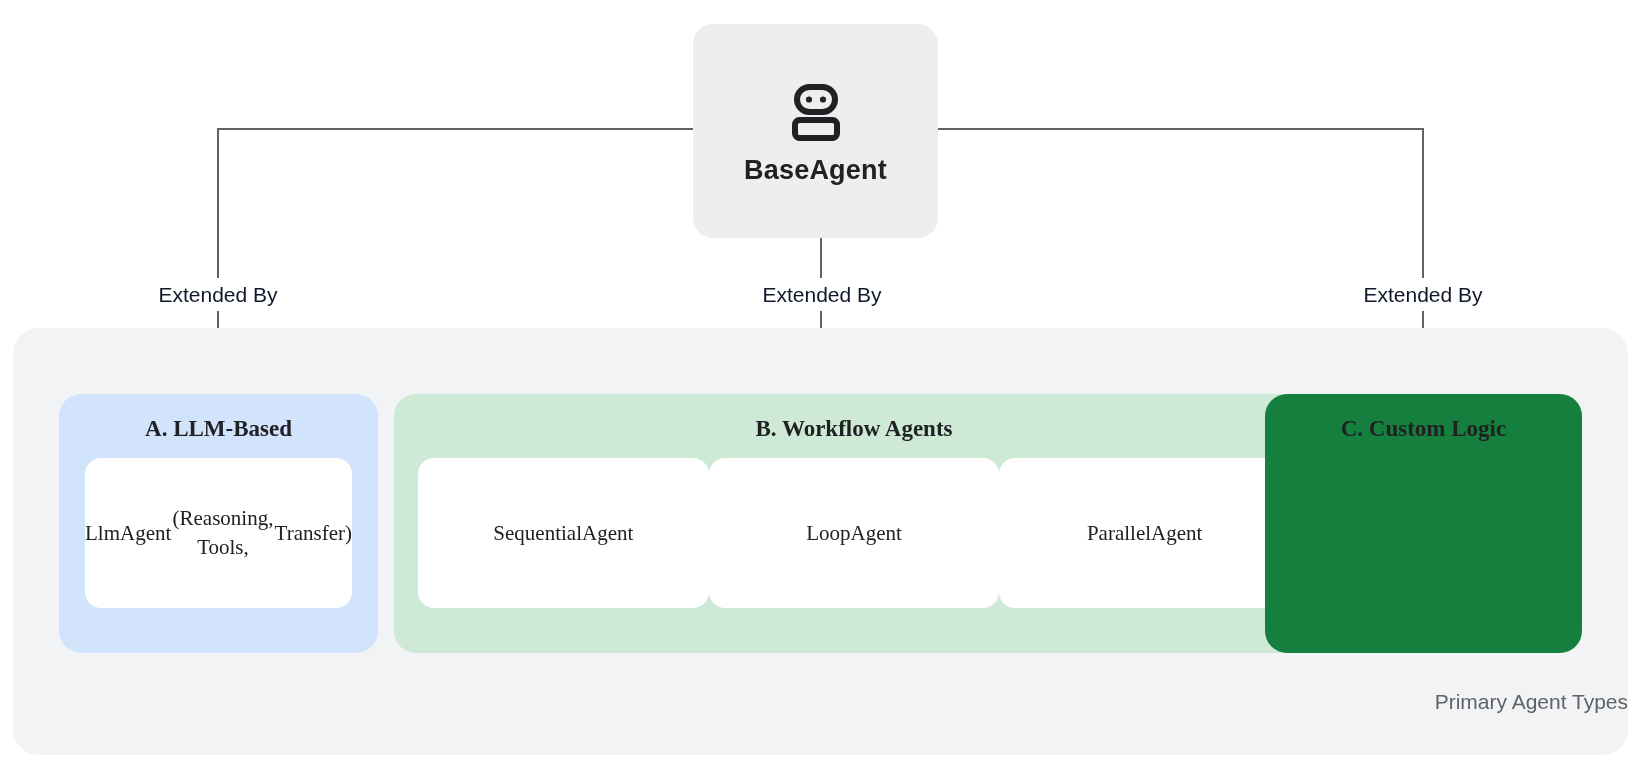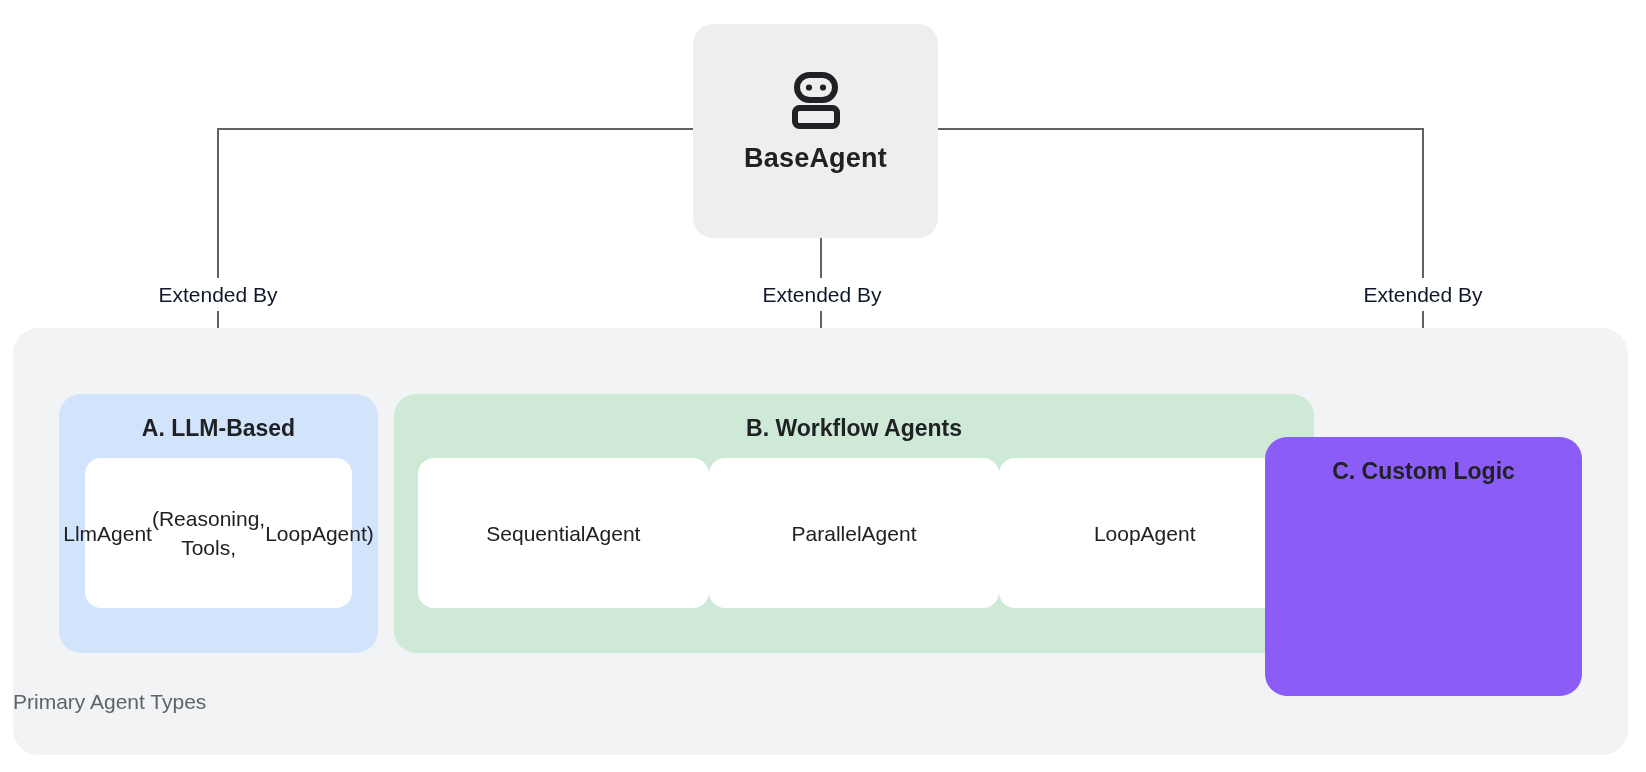--- a/index.html
+++ b/index.html
@@ -15,21 +15,21 @@
 
   
   .root-node {
     position: absolute;
     left: 693px; top: 24px;
     width: 245px; height: 214px;
     background: #eeeeee;
     border-radius: 20px;
     display: flex; flex-direction: column; align-items: center;
     box-sizing: border-box;
-    padding-top: 48px;
+    padding-top: 60px;
   }
   .root-node .robot { display: block; }
   .root-label {
     margin-top: 14px;
     font-size: 27px;
     font-weight: 700;
     letter-spacing: 0.2px;
     color: #202124;
   }
 
@@ -74,37 +74,38 @@
     position: absolute;
     left: 13px; top: 328px;
     width: 1615px; height: 427px;
     background: #f1f3f4;
     border-radius: 26px;
   }
   .caption {
     position: absolute;
     left: 13px; top: 689px;
     width: 1615px;
-    text-align: left;
+    text-align: right;
     font-size: 21px;
     line-height: 26px;
     color: #5f6368;
   }
 
   
   .group-box {
     position: absolute;
     top: 394px; height: 259px;
     border-radius: 22px;
     box-sizing: border-box;
     padding: 21px 26px 0 26px;
+    font-family: Liberation Serif, serif;
   }
   .group-box.llm     { left: 59px;   width: 319px; background: #d2e3fc; }
   .group-box.workflow{ left: 394px;  width: 920px; background: #ceead6; padding-left: 24px; padding-right: 24px; }
-  .group-box.custom  { left: 1265px; width: 317px; background: #8b5cf6; margin-top: 43px; }
+  .group-box.custom  { left: 1265px; width: 317px; background: #15803d; }
   .group-title {
     text-align: center;
     font-size: 23px;
     font-weight: 600;
     line-height: 27px;
     color: #202124;
   }
   .card {
     margin-top: 16px;
     height: 150px;
@@ -154,30 +155,30 @@
   <div class="arrow-head col-mid"></div>
   <div class="arrow-head col-right"></div>
 
   <div class="types-container"></div>
 
   <div class="group-box llm">
     <div class="group-title">A. LLM-Based</div>
     <div class="card">
       <span>LlmAgent</span>
       <span>(Reasoning, Tools,</span>
-      <span>LoopAgent)</span>
+      <span>Transfer)</span>
     </div>
   </div>
 
   <div class="group-box workflow">
     <div class="group-title">B. Workflow Agents</div>
     <div class="cards-row">
       <div class="card">SequentialAgent</div>
+      <div class="card">LoopAgent</div>
       <div class="card">ParallelAgent</div>
-      <div class="card">LoopAgent</div>
     </div>
   </div>
 
   <div class="group-box custom">
     <div class="group-title">C. Custom Logic</div>
   </div>
 
   <div class="caption">Primary Agent Types</div>
 
 </div>

